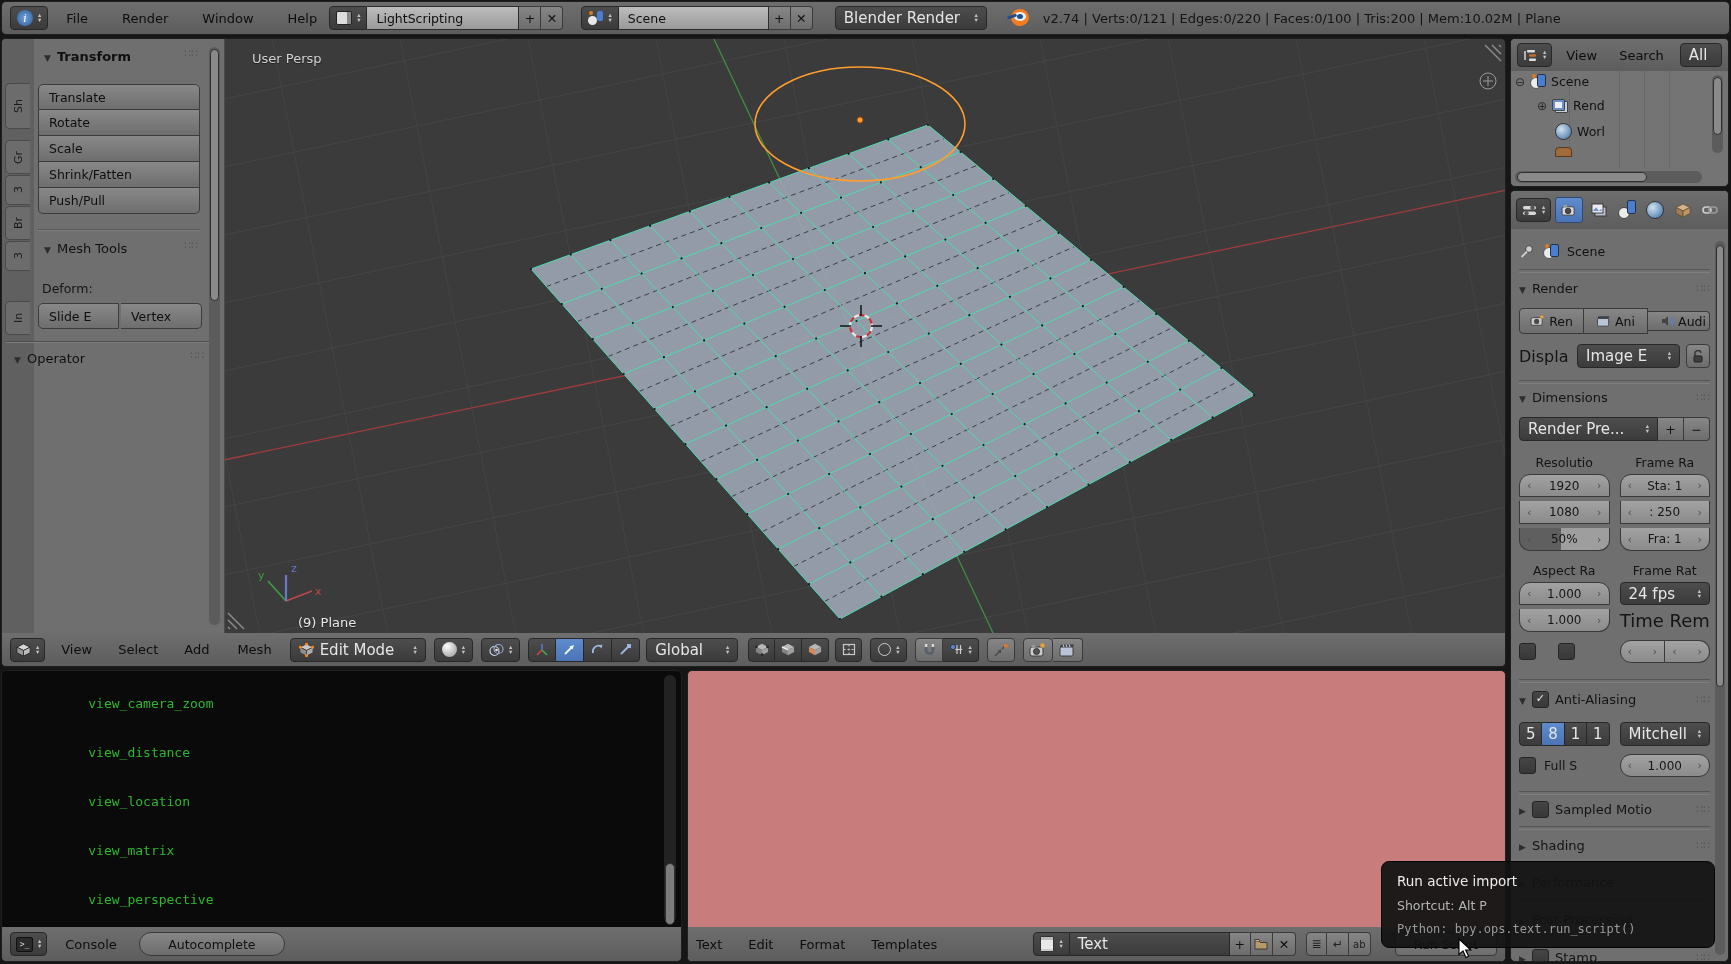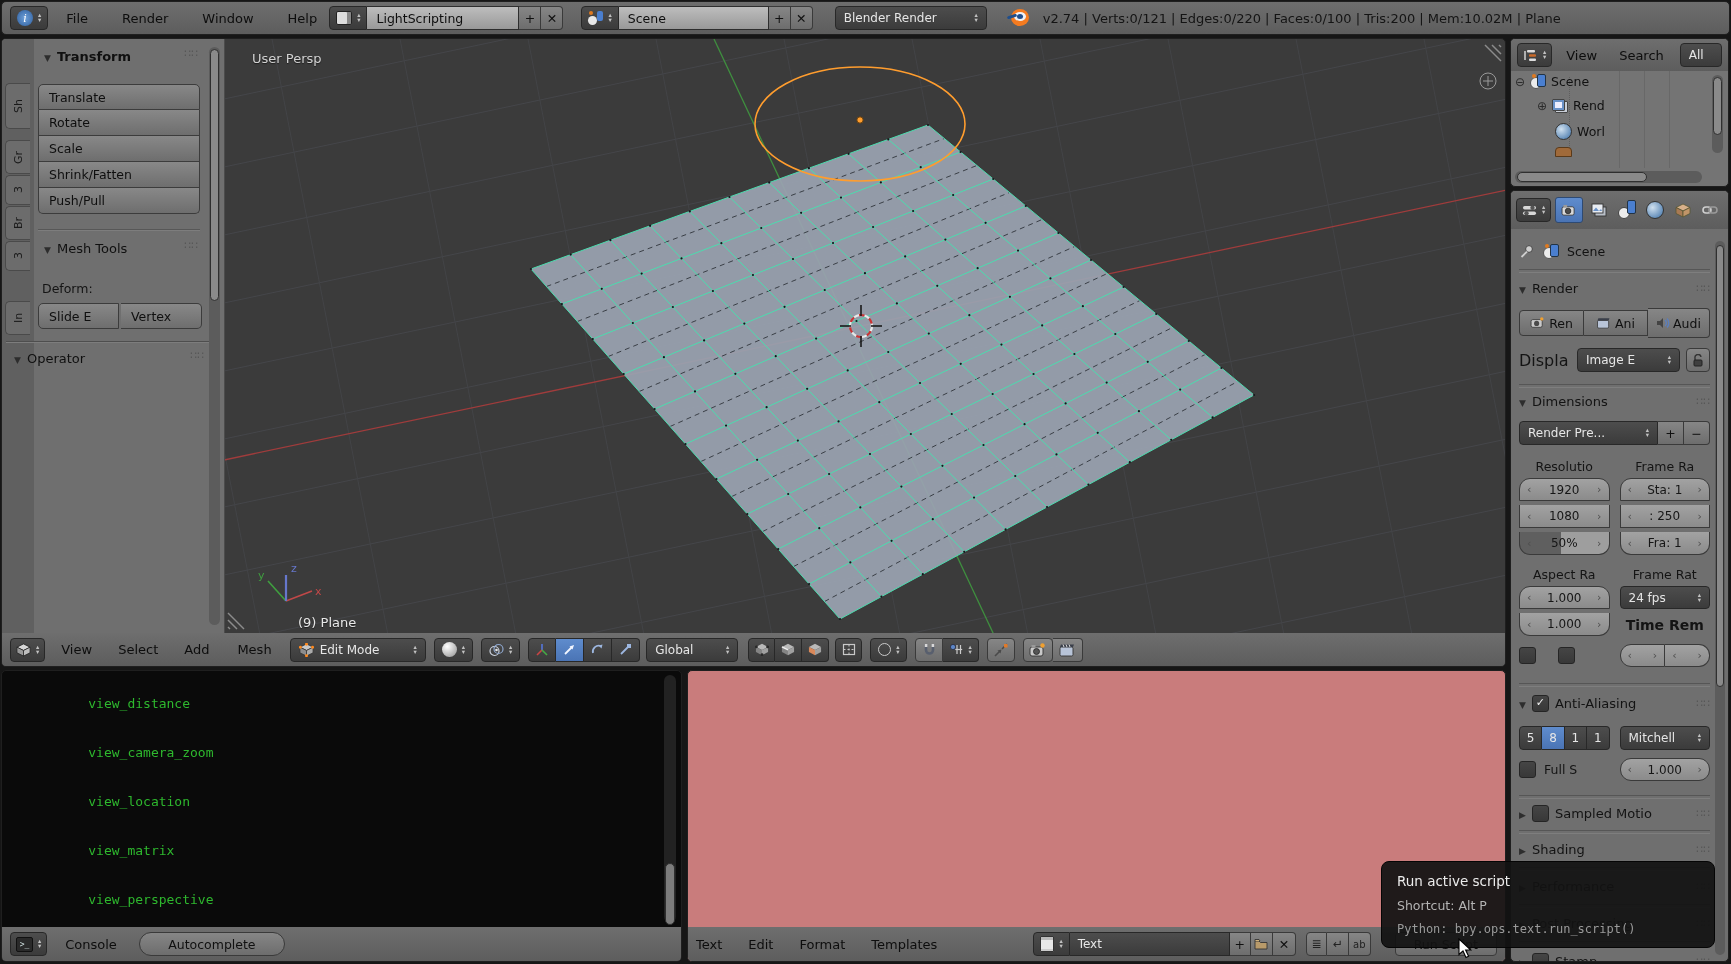--- a/index.html
+++ b/index.html
@@ -7,21 +7,21 @@
        font-family:"DejaVu Sans","Liberation Sans",sans-serif;font-size:13px;color:#111;
        overflow:hidden;-webkit-user-select:none;user-select:none;}
   .region{position:absolute;overflow:hidden;border-radius:5px;border:1px solid #1f1f1f;box-sizing:border-box;}
   .hdr{position:absolute;left:0;right:0;background:linear-gradient(#6e6e6e,#5d5d5d);display:flex;align-items:center;}
   .menu{color:#0d0d0d;font-size:13px;cursor:default;white-space:nowrap;}
   
   .ud{display:inline-block;margin-left:5px;font-size:6.5px;line-height:5px;color:#c2c2c2;text-align:center;}
   .ud::before{content:"▴";display:block;} .ud::after{content:"▾";display:block;}
   .wdark{display:inline-flex;align-items:center;background:linear-gradient(#4d4d4d,#3b3b3b);
          border:1px solid #282828;border-radius:4px;color:#e2e2e2;padding:3px 8px;height:24px;box-sizing:border-box;}
-  .wdark .lbl{font-size:12px;color:#e6e6e6;white-space:nowrap;}
+  .wdark .lbl{font-size:15px;color:#e6e6e6;white-space:nowrap;}
   .btn{display:inline-flex;align-items:center;justify-content:center;background:linear-gradient(#868686,#6d6d6d);
        border:1px solid #3a3a3a;border-radius:4px;color:#101010;height:24px;box-sizing:border-box;padding:0 9px;font-size:12.5px;white-space:nowrap;}
   .idfield{display:inline-flex;align-items:center;background:linear-gradient(#bdbdbd,#999);
        border:1px solid #2e2e2e;color:#0e0e0e;height:24px;box-sizing:border-box;padding:0 9px;font-size:12.5px;}
   .seg{border-radius:0;border-left-width:0;}
   .seg-l{border-radius:4px 0 0 4px;}
   .seg-r{border-radius:0 4px 4px 0;border-left-width:0;}
   .num{display:flex;align-items:center;justify-content:space-between;background:linear-gradient(#a2a2a2,#8b8b8b);
        border:1px solid #3a3a3a;border-radius:11px;height:23px;box-sizing:border-box;padding:0 7px;font-size:12px;color:#161616;}
   .num::before{content:"‹";color:#4e4e4e;font-size:11px;} .num::after{content:"›";color:#4e4e4e;font-size:11px;}
@@ -540,22 +540,22 @@
             <line x1="7" y1="1.5" x2="8" y2="4" stroke="#ddd"></line>
             <line x1="10" y1="1.5" x2="11" y2="4" stroke="#ddd"></line>
           </svg>
       </span>
     </div>
   </div>
 
   <div class="region" style="left:1px;top:670px;width:681px;height:292px;background:#0a0a0a;">
     <div style="position:absolute;left:0;right:0;top:0;bottom:34px;overflow:hidden;">
       <div class="mono" style="position:absolute;left:8px;top:-7px;right:26px;">
+        <div class="cline c-green">          view_camera_zoom</div>
         <div class="cline c-green">          view_distance</div>
-        <div class="cline c-green">          view_camera_zoom</div>
         <div class="cline c-green">          view_location</div>
         <div class="cline c-green">          view_matrix</div>
         <div class="cline c-green">          view_perspective</div>
         
         
         
         
         
         
         
@@ -742,21 +742,21 @@
             </svg>
           <span>Ren</span>
         </span>
         <span class="btn seg" style="flex:1;height:26px;gap:4px;padding:0 4px;">
           <svg width="15" height="12" viewBox="0 0 16 14">
               <rect x="1" y="4" width="13" height="9" rx="1.5" fill="#b8c4d8" stroke="#333" stroke-width="0.9"></rect>
               <polygon points="1,4 14,4 15,1.5 2,1.5" fill="#3a3f4a"></polygon>
             </svg>
           <span>Ani</span>
         </span>
-        <span class="btn seg-r" style="flex:1;height:30px;gap:3px;padding:0 3px;">
+        <span class="btn seg-r" style="flex:1;height:20px;gap:3px;padding:0 3px;justify-content:flex-end;">
           <svg width="14" height="12" viewBox="0 0 14 12">
               <polygon points="1,4 4,4 7,1 7,11 4,8 1,8" fill="#444"></polygon>
               <path d="M9,3 a4,4 0 0 1 0,6 M11,1.5 a6.5,6.5 0 0 1 0,9" fill="none" stroke="#5a7fc0" stroke-width="1.3"></path>
             </svg>
           <span>Audi</span>
         </span>
       </div>
       <div class="prow" style="margin-top:10px;gap:6px;">
         <span style="font-size:16px;color:#141414;width:52px;">Displa</span>
         <span class="wdark" style="flex:1;justify-content:space-between;">
@@ -816,21 +816,21 @@
         <span class="num" style="border-radius:11px 11px 0 0;">
             <span>1.000</span>
           </span>
         <span class="wdark" style="justify-content:space-between;height:23px;">
             <span class="lbl">24 fps</span>
             <b class="ud"></b>
           </span>
         <span class="num" style="border-radius:0 0 11px 11px;border-top:none;">
             <span>1.000</span>
           </span>
-        <span style="font-size:14px;color:#141414;text-align:center;align-self:center;font-weight:bold;">Time Rem</span>
+        <span style="font-size:18px;color:#141414;text-align:center;align-self:center;">Time Rem</span>
         <span class="prow" style="gap:22px;margin-top:4px;">
           <span class="cb"></span>
           <span class="cb"></span>
         </span>
         <span class="prow" style="margin-top:4px;">
           <span class="num seg-l" style="flex:1;border-radius:11px 0 0 11px;"></span>
           <span class="num seg-r" style="flex:1;border-radius:0 11px 11px 0;border-left:none;"></span>
         </span>
       </div>
 
@@ -916,21 +916,21 @@
       </div>
     </div>
 
     <div class="scroll" style="right:3px;top:50px;width:10px;bottom:6px;background:#5c5c5c;">
       <div class="thumb" style="top:4px;height:440px;"></div>
     </div>
   </div>
 
   <div style="position:absolute;left:1381px;top:861px;width:334px;height:87px;background:rgba(18,18,18,0.93);
               border:1px solid #050505;border-radius:8px;box-sizing:border-box;padding:11px 15px;z-index:50;overflow:hidden;">
-    <div style="color:#ececec;font-size:13.5px;">Run active script</div>
+    <div style="color:#ececec;font-size:13.5px;">Run active import</div>
     <div style="color:#b4b4b4;font-size:12.5px;margin-top:9px;">Shortcut: Alt P</div>
     <div style="color:#9a9a9a;font-size:12px;margin-top:9px;font-family:'DejaVu Sans Mono','Liberation Mono',monospace;">Python: bpy.ops.text.run_script()</div>
   </div>
 
   <svg style="position:absolute;left:1458px;top:938px;z-index:60;" width="16" height="22" viewBox="0 0 16 22">
     <path d="M1,1 L1,16.5 L5,13 L8,19.5 L10.6,18.3 L7.6,12 L12.8,12 Z" fill="#fff" stroke="#000" stroke-width="1.1"></path>
   </svg>
 
 </div>
 

